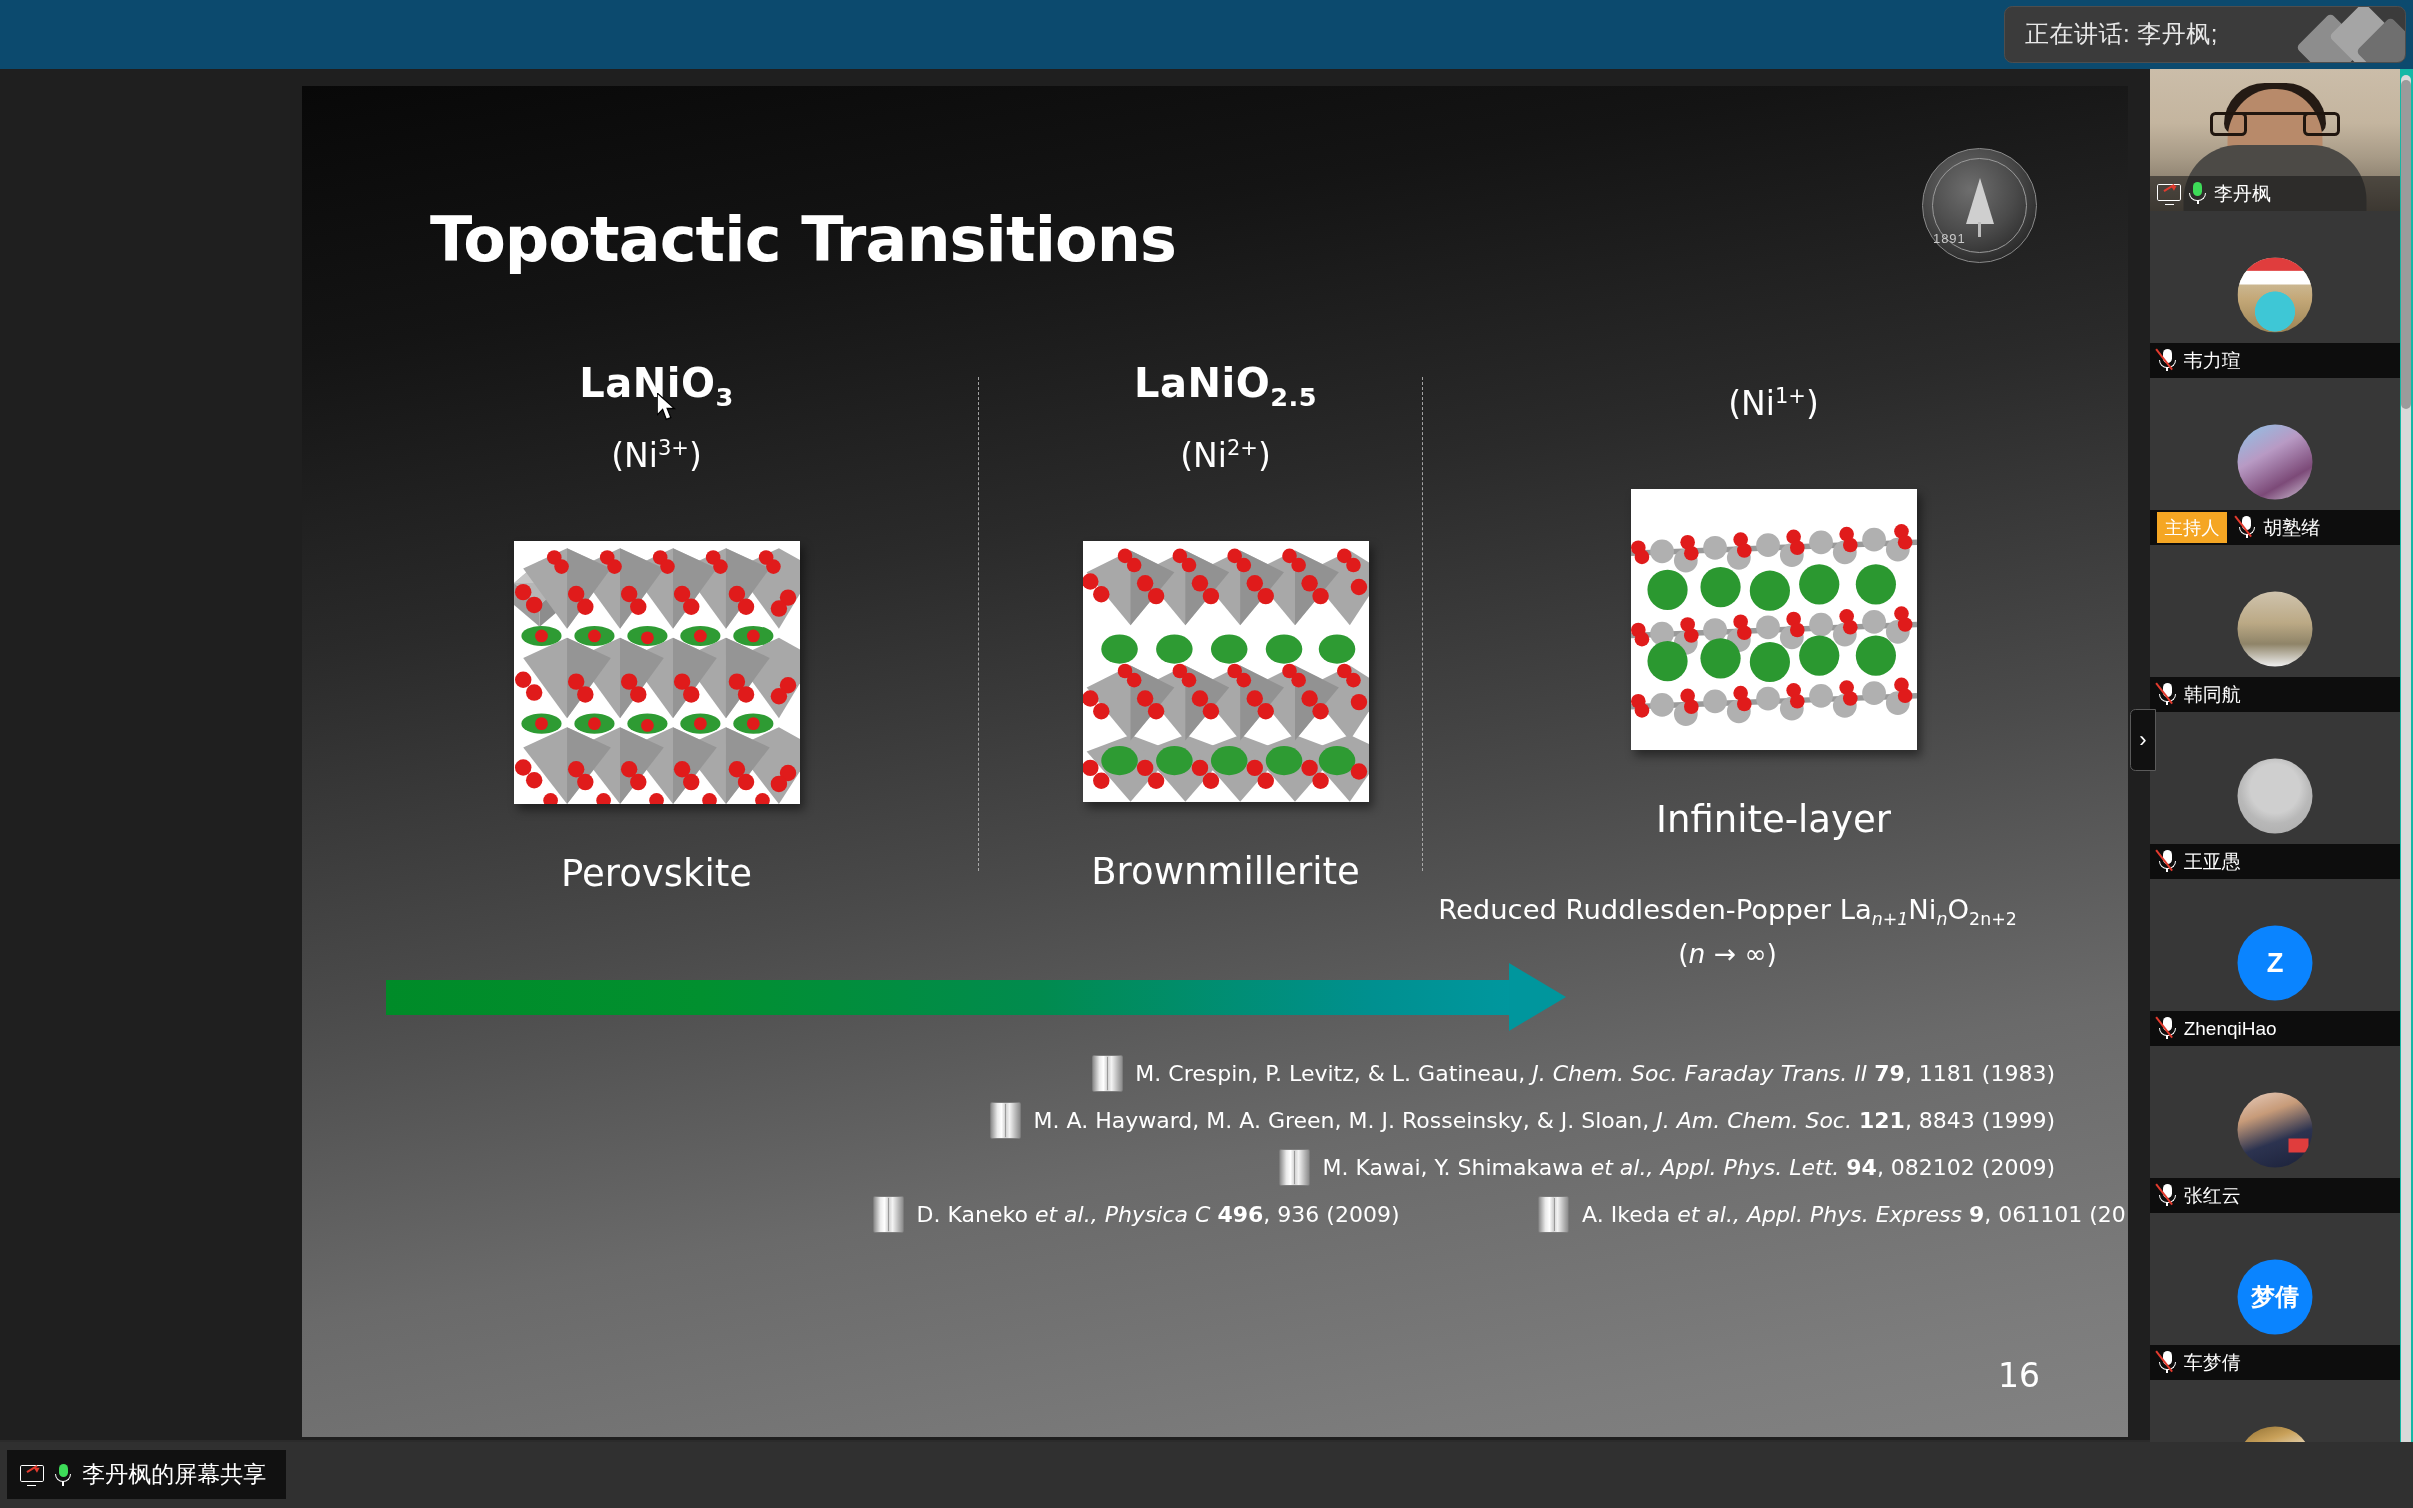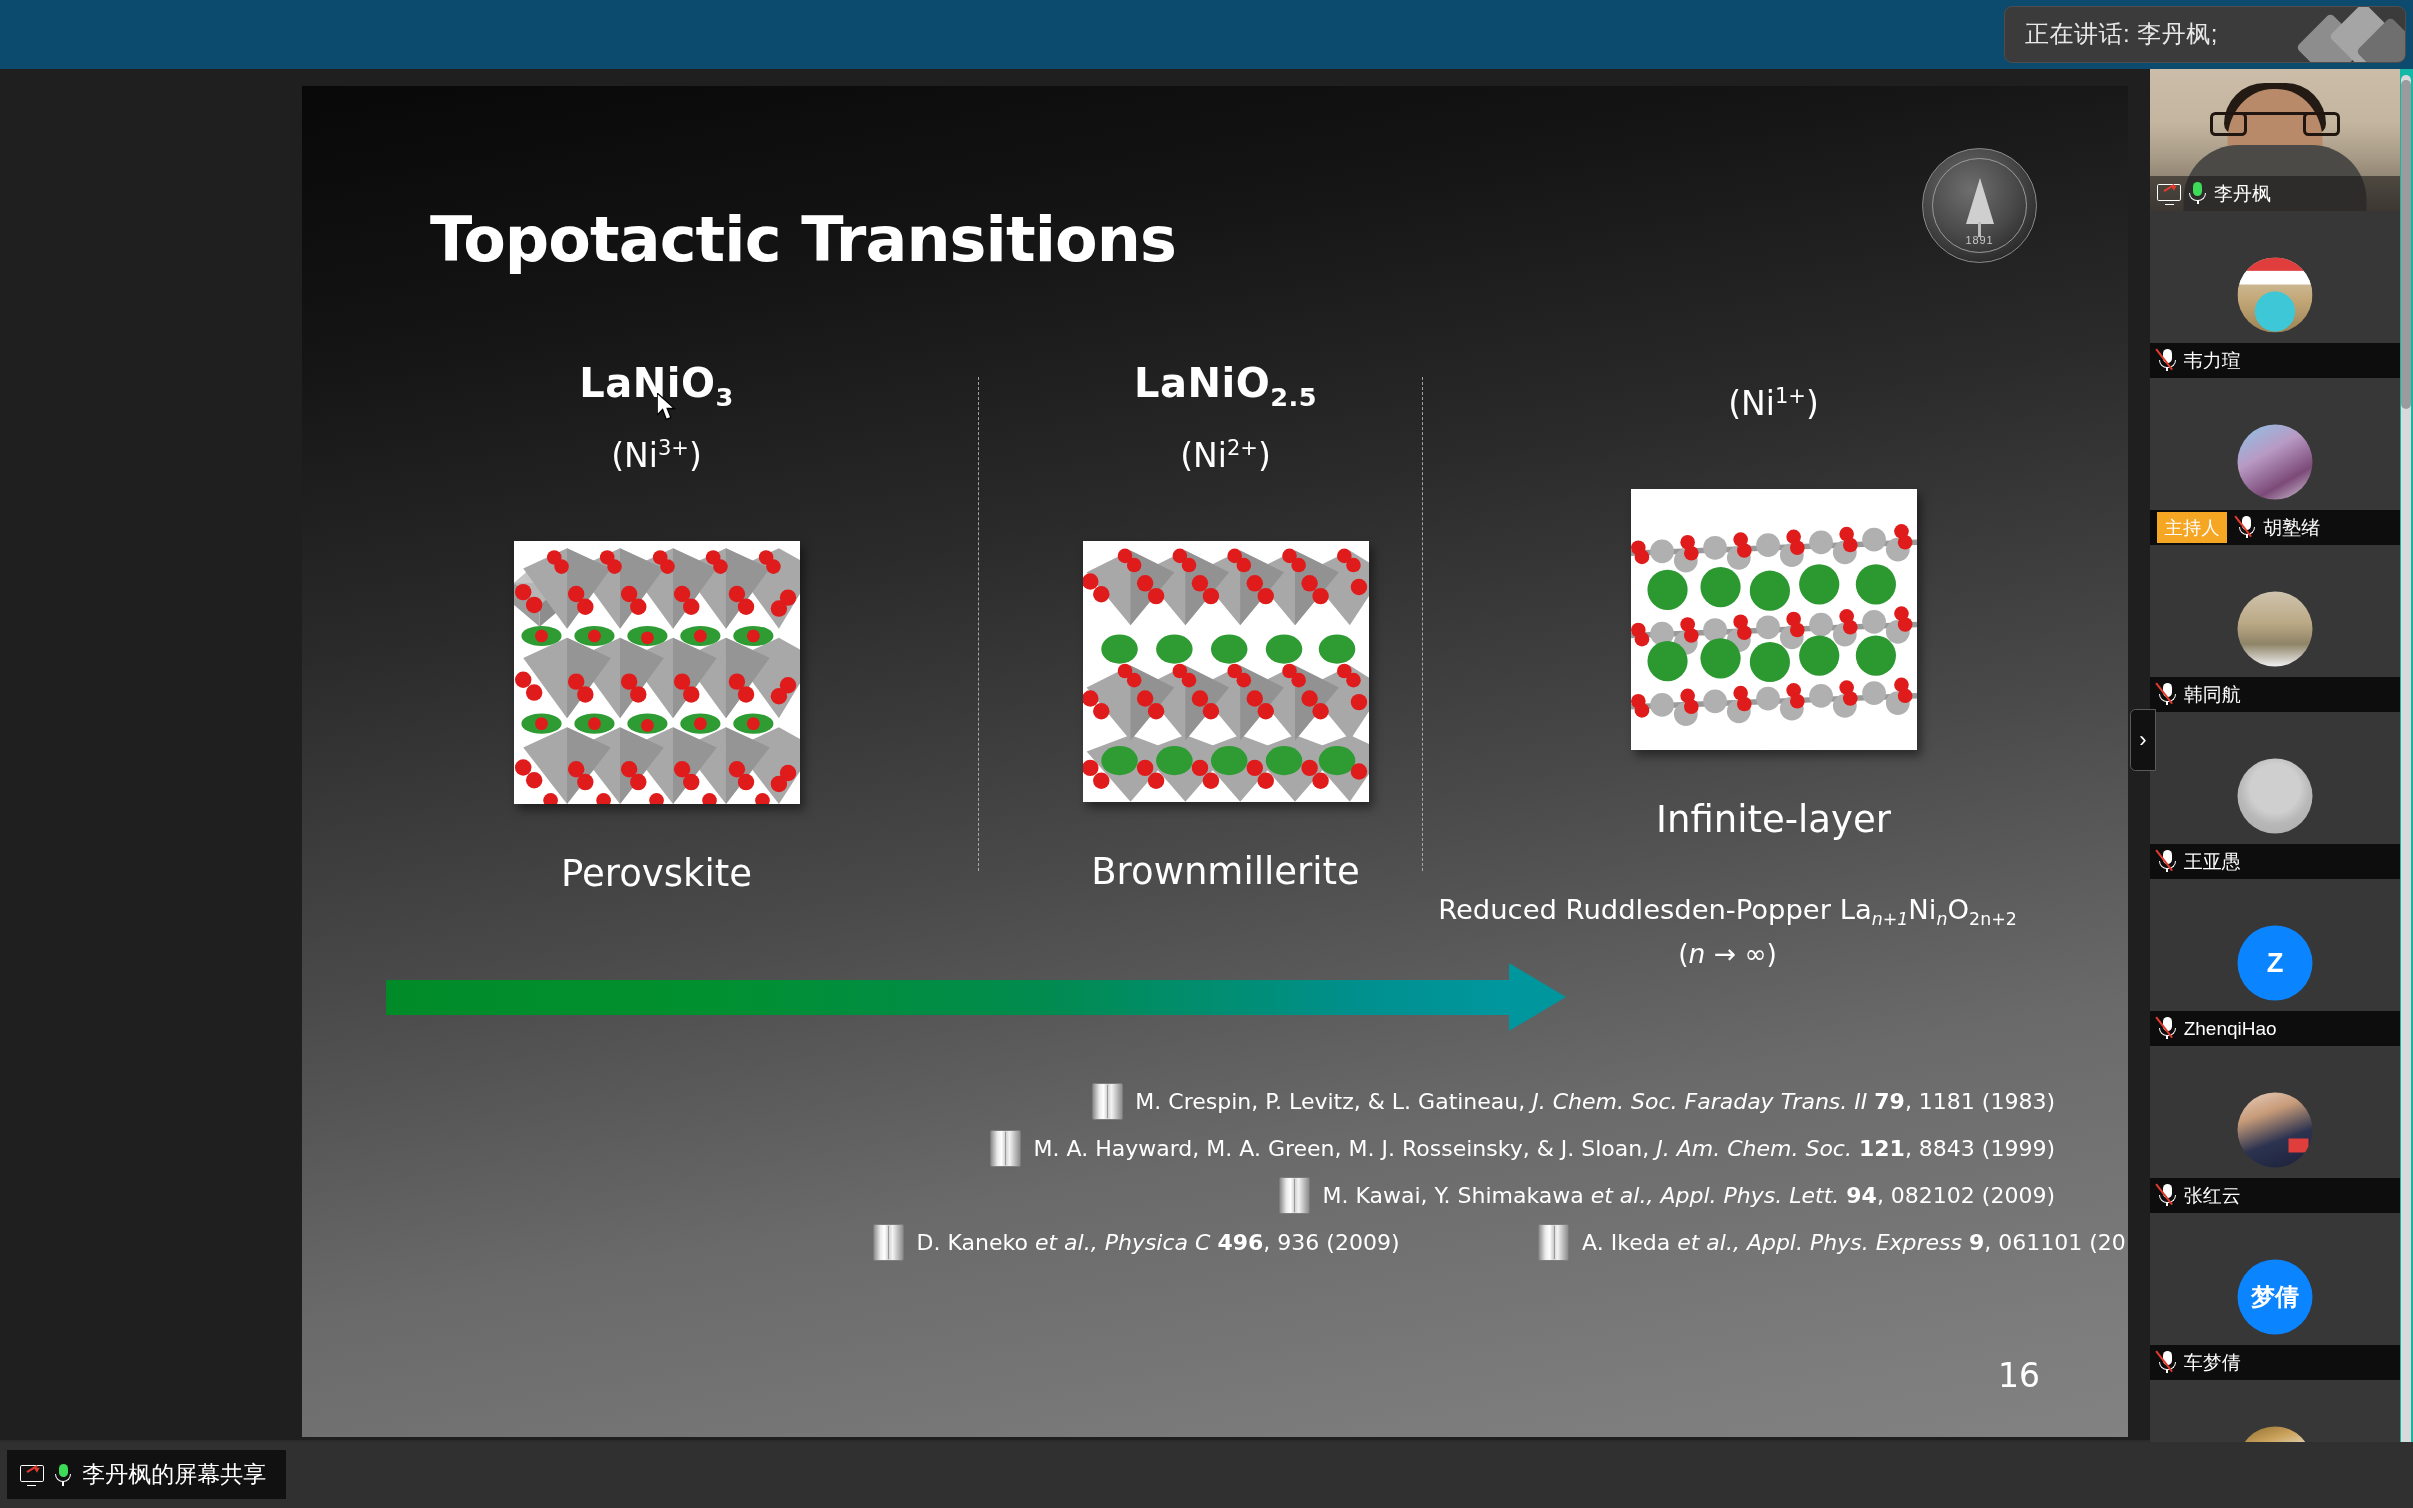--- a/index.html
+++ b/index.html
@@ -36,22 +36,22 @@
 
   
   .seal { position:absolute; right:91px; top:62px; width:115px; height:115px; border-radius:50%;
           background:radial-gradient(circle at 42% 36%, #6e6e6e 0%, #4a4a4a 46%, #2a2a2a 78%, #1a1a1a 100%);
           border:1.8px solid #8a8a8a; display:flex; align-items:center; justify-content:center; }
   .seal .ring { width:95px; height:95px; border-radius:50%; border:0.9px solid #9a9a9a;
                 display:flex; align-items:center; justify-content:center; position:relative;}
   .seal .tree { width:0; height:0; border-left:14.6px solid transparent; border-right:14.6px solid transparent;
                 border-bottom:46px solid #cfcfcf; position:relative; top:-3.7px; }
   .seal .trunk { position:absolute; bottom:14.6px; left:50%; margin-left:-1.8px; width:3.7px; height:14.6px; background:#bdbdbd; }
-  .seal .yr { position:absolute; bottom:5.5px; left:0; width:100%; text-align:center;
-              font-size:11px; color:#c9c9c9; letter-spacing:0.9px;}
+  .seal .yr { position:absolute; bottom:5.5px; left:0; width:100%; text-align:left;
+              font-size:13px; color:#c9c9c9; letter-spacing:0.9px;}
 
   
   .col { position:absolute; top:274px; width:567px; text-align:center; }
   .col.c1 { left:71px; }
   .col.c2 { left:640px; }
   .col.c3 { left:1188px; }
 
   .formula { font-size:40px; font-weight:bold; color:#ffffff; font-family:"DejaVu Sans",sans-serif;
              letter-spacing:0.5px; }
   .formula sub { font-size:25.6px; }
@@ -80,21 +80,21 @@
 
   
   .arrow-wrap { position:absolute; left:84px; top:885px; width:1207px; height:55px; }
   .arrow-body { position:absolute; left:0; top:9.1px; width:1124px; height:35px;
                 background:linear-gradient(90deg,#008b28 0%,#01902f 28%,#018b4e 58%,#009090 88%,#00979e 100%); }
   .arrow-head { position:absolute; left:1123px; top:-7.3px; width:0; height:0;
                 border-top:34px solid transparent; border-bottom:34px solid transparent;
                 border-left:57px solid #00969d; }
 
   
-  .cites { position:absolute; left:37px; top:969px; width:1753px;margin-top:28px; }
+  .cites { position:absolute; left:37px; top:969px; width:1753px; }
   .cite { display:flex; align-items:center; justify-content:flex-end; margin-bottom:10px;
           color:#ffffff; font-size:22px; font-family:"DejaVu Sans",sans-serif; white-space:nowrap; }
   .cite.r1 { padding-right:37px; }
   .cite.r2 { padding-right:37px; }
   .cite.r3 { padding-right:37px; }
   .cite.r4 { justify-content:flex-start; padding-left:521px; gap:16px; }
   .cite i { font-style:italic; }
   .cite b { font-weight:bold; }
   .book { display:inline-block; width:31px; height:37px; margin:0 12.8px;
           background:linear-gradient(90deg,#8d8d8d 0%,#eaeaea 22%,#ffffff 36%,#cfcfcf 50%,#f3f3f3 64%,#b4b4b4 86%,#8d8d8d 100%);

